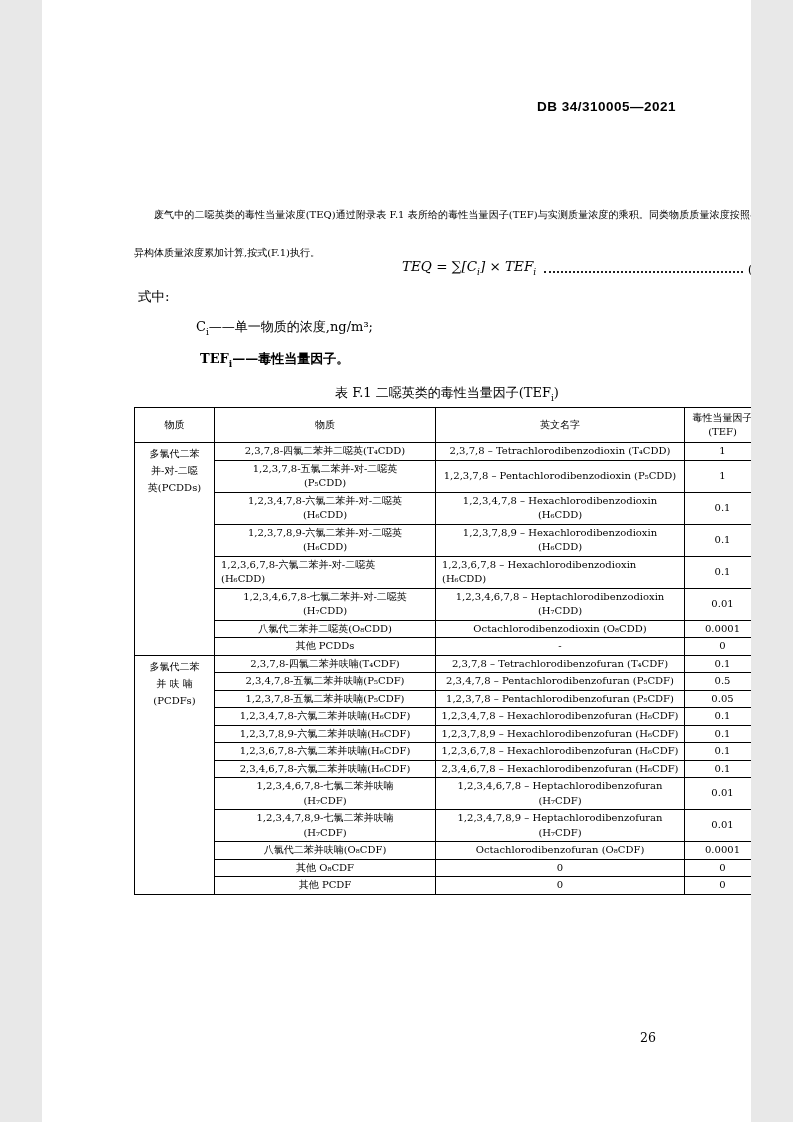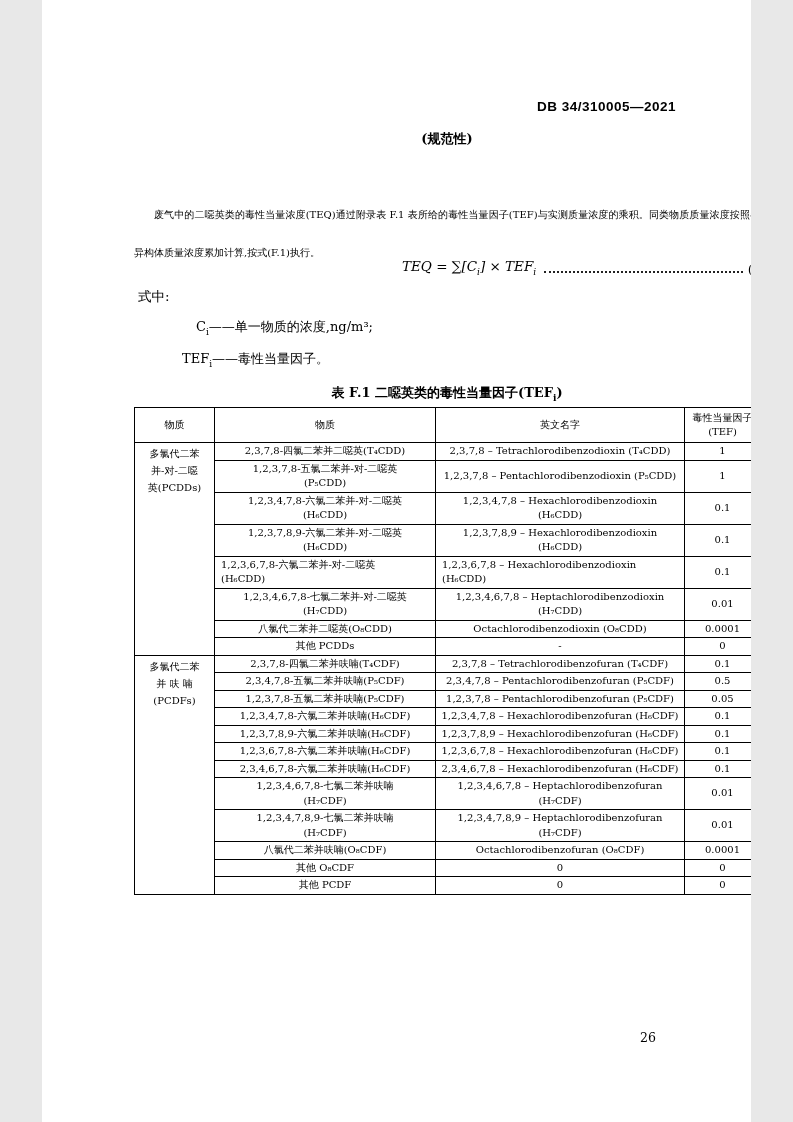--- a/index.html
+++ b/index.html
@@ -40,26 +40,26 @@
   .f-math sub { font-size: 9px; font-style: italic; }
   .leader {
     flex: 1 1 auto; align-self: center;
     border-bottom: 2px dotted #222;
     height: 9px; margin: 0 5px 0 8px;
   }
   .f-label { white-space: nowrap; font-size: 13px; font-family: Liberation Serif, serif; }
 
   .where-intro { position: absolute; top: 288px; left: 4px; font-size: 13.5px; }
   .where-item-1 { position: absolute; top: 318px; left: 62px; font-size: 13px; }
-  .where-item-2 { position: absolute; top: 350px; left: 48px; font-size: 13px; }
+  .where-item-2 { position: absolute; top: 350px; left: 66px; font-size: 13px; font-weight: bold; }
   .where-item-1 sub, .where-item-2 sub { font-size: 9px; }
 
   .table-caption {
     position: absolute; top: 384px; left: 0; width: 626px;
-    text-align: center; font-weight: bold; font-size: 13px;
+    text-align: center; font-weight: normal; font-size: 13px;
   }
   .table-caption sub { font-size: 9px; }
 
   .tef-table {
     position: absolute; top: 407px; left: 0;
     width: 626px;
     border-collapse: collapse; table-layout: fixed;
     font-size: 10px;
   }
   .tef-table th, .tef-table td {
@@ -89,21 +89,20 @@
 </head>
 <body>
 
 <div class="page">
 
   <div class="doc-code">DB 34/310005—2021</div>
 
   <div class="content">
 
     <div class="title-block">
-      <div class="title-normative">(规范性)</div>
     </div>
 
     <div class="intro-para">废气中的二噁英类的毒性当量浓度(TEQ)通过附录表 F.1 表所给的毒性当量因子(TEF)与实测质量浓度的乘积。同类物质质量浓度按照各异构体质量浓度累加计算,按式(F.1)执行。</div>
 
     <div class="formula-row">
       <span class="formula-spacer"></span>
       <span class="f-math"><span>TEQ = ∑[C</span><sub>i</sub><span>] × TEF</span><sub>i</sub></span>
       <span class="leader"></span>
       <span class="f-label">(F. 1)</span>
     </div>

